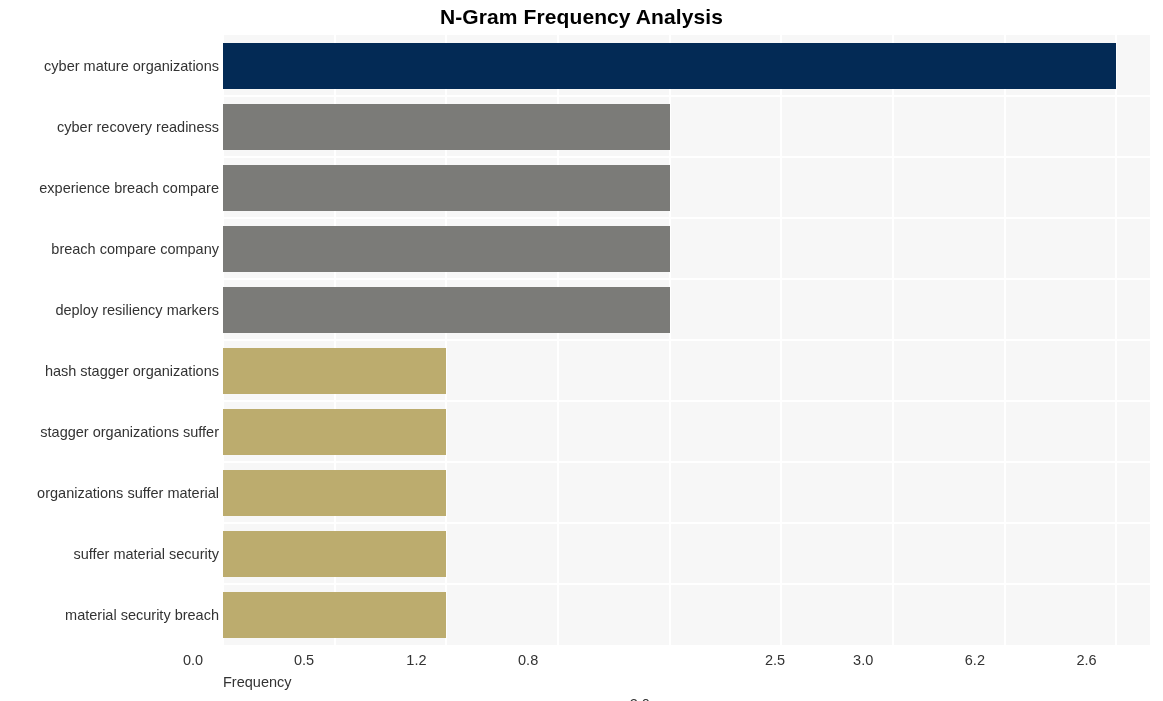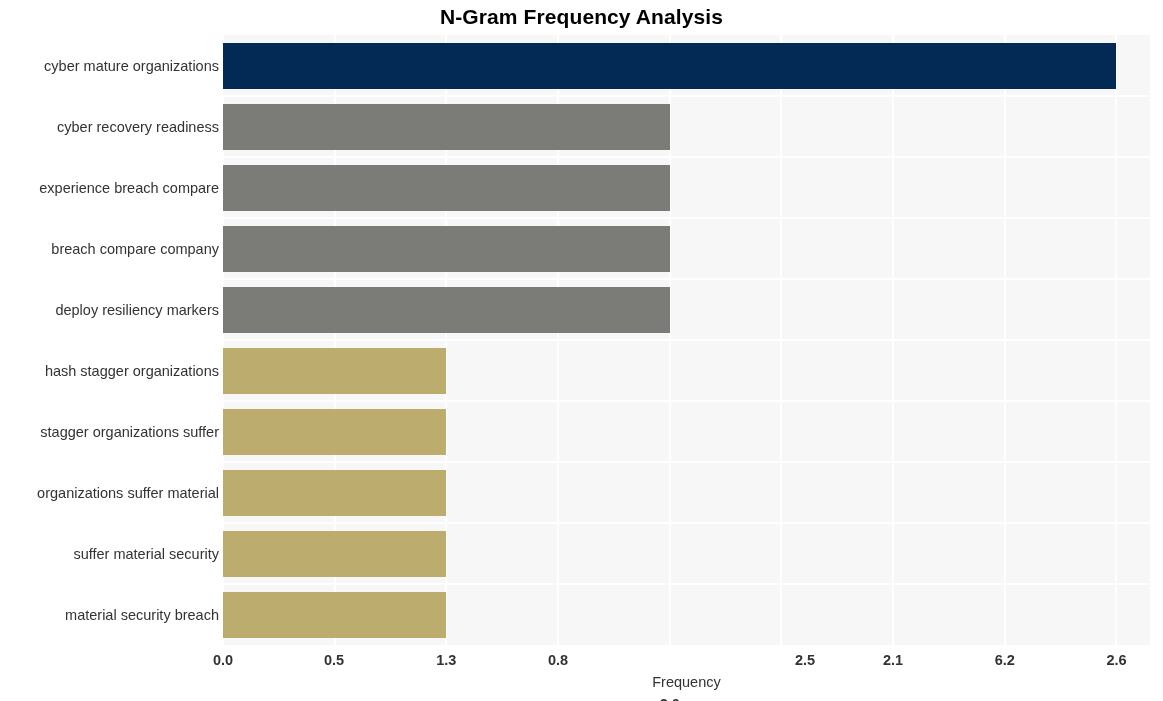--- a/index.html
+++ b/index.html
@@ -80,32 +80,29 @@
     white-space: nowrap;
     line-height: 16px;
   }
 
   
   .xtick {
     position: absolute;
     top: 652px;
     width: 80px;
     margin-left: -40px;
-    text-align: center;
     font-size: 14.5px;
     color: #333333;
-    font-weight: bold;
   }
 
   #xlabel {
     position: absolute;
     top: 674px;
     left: 223px;
     width: 927px;
-    text-align: center;
     font-size: 14.5px;
     color: #333333;
   }
 </style>
 </head>
 <body>
 
 <div id="figure">
 
   <div id="chart-title">N-Gram Frequency Analysis</div>
@@ -153,24 +150,24 @@
       <div class="ytick" style="top: 301.5px;">deploy resiliency markers</div>
       <div class="ytick" style="top: 362.5px;">hash stagger organizations</div>
       <div class="ytick" style="top: 423.5px;">stagger organizations suffer</div>
       <div class="ytick" style="top: 484.5px;">organizations suffer material</div>
       <div class="ytick" style="top: 545.5px;">suffer material security</div>
       <div class="ytick" style="top: 606.5px;">material security breach</div>
     </div>
   <div id="xtick-labels">
       <div class="xtick" style="left: 223px;">0.0</div>
       <div class="xtick" style="left: 334px;">0.5</div>
-      <div class="xtick" style="left: 446.373px;">1.3</div>
+      <div class="xtick" style="left: 446.373px;">1.2</div>
       <div class="xtick" style="left: 558.06px;">0.8</div>
       <div class="xtick" style="left: 669.747px; margin-top: 44px;">2.0</div>
       <div class="xtick" style="left: 805px;">2.5</div>
-      <div class="xtick" style="left: 893.12px;">2.1</div>
+      <div class="xtick" style="left: 893.12px;">3.0</div>
       <div class="xtick" style="left: 1004.81px;">6.2</div>
       <div class="xtick" style="left: 1116.49px;">2.6</div>
     </div>
 
   <div id="xlabel">Frequency</div>
 
 </div>
 
 </body></html>

